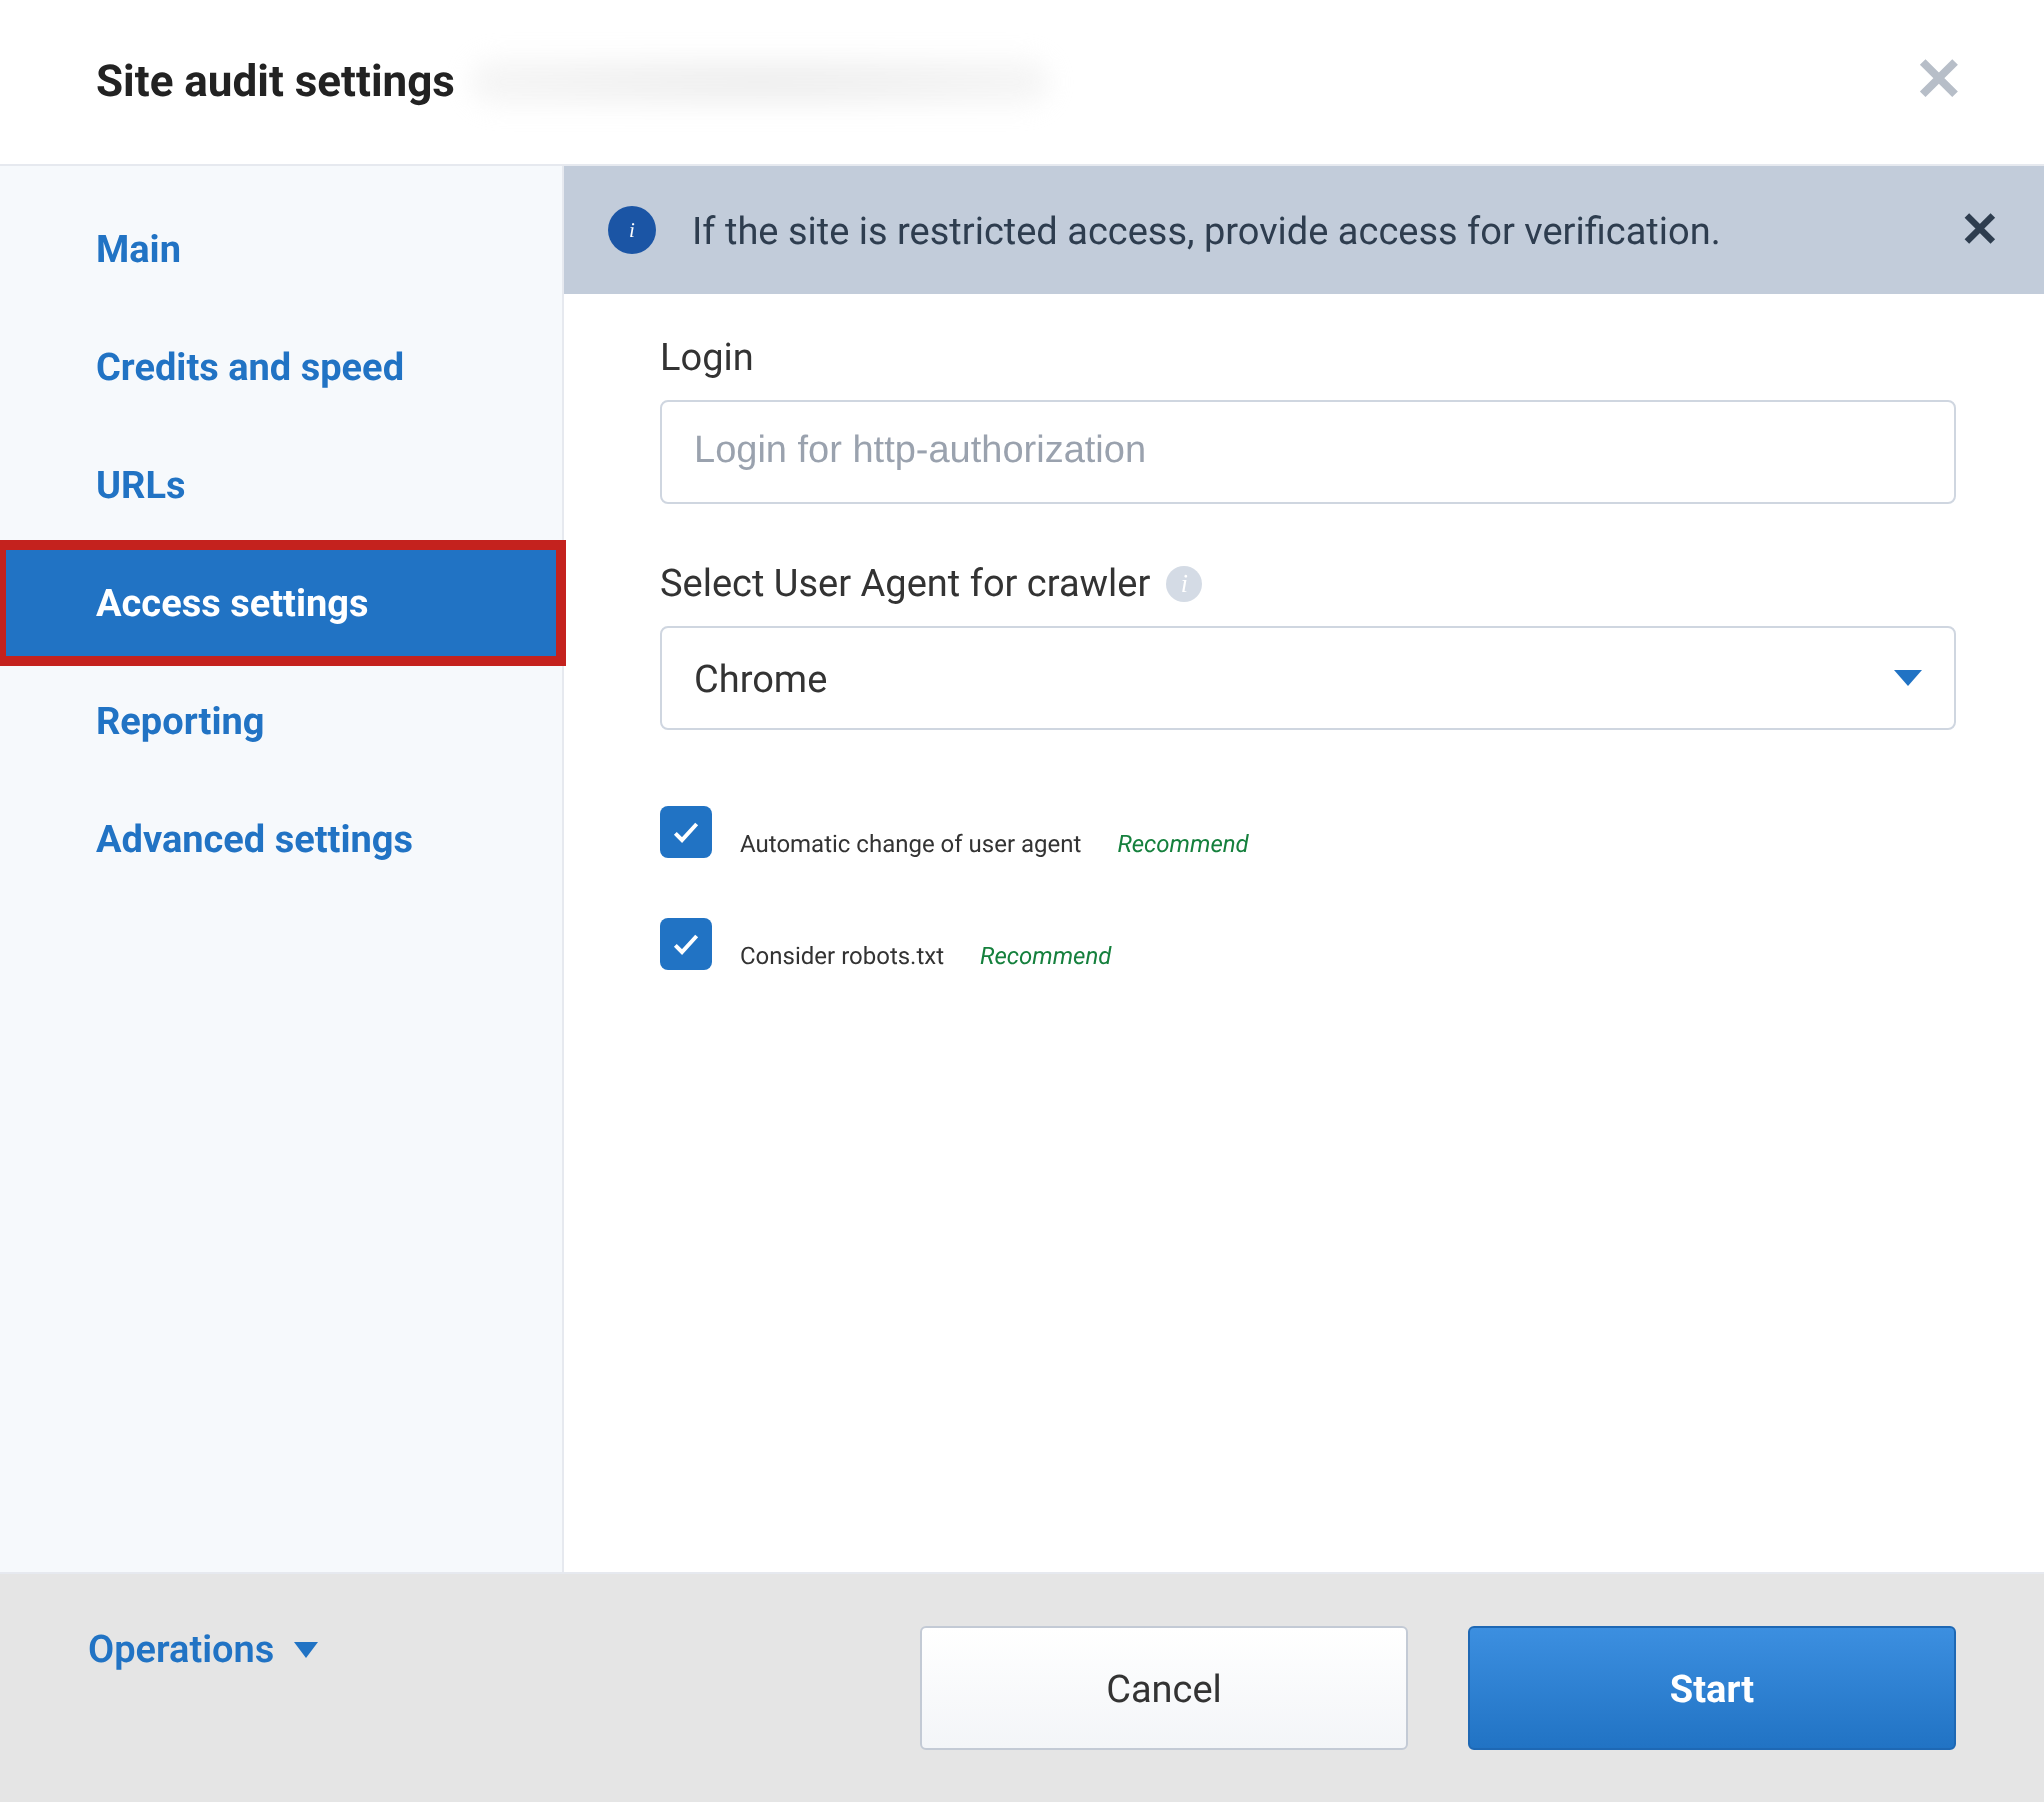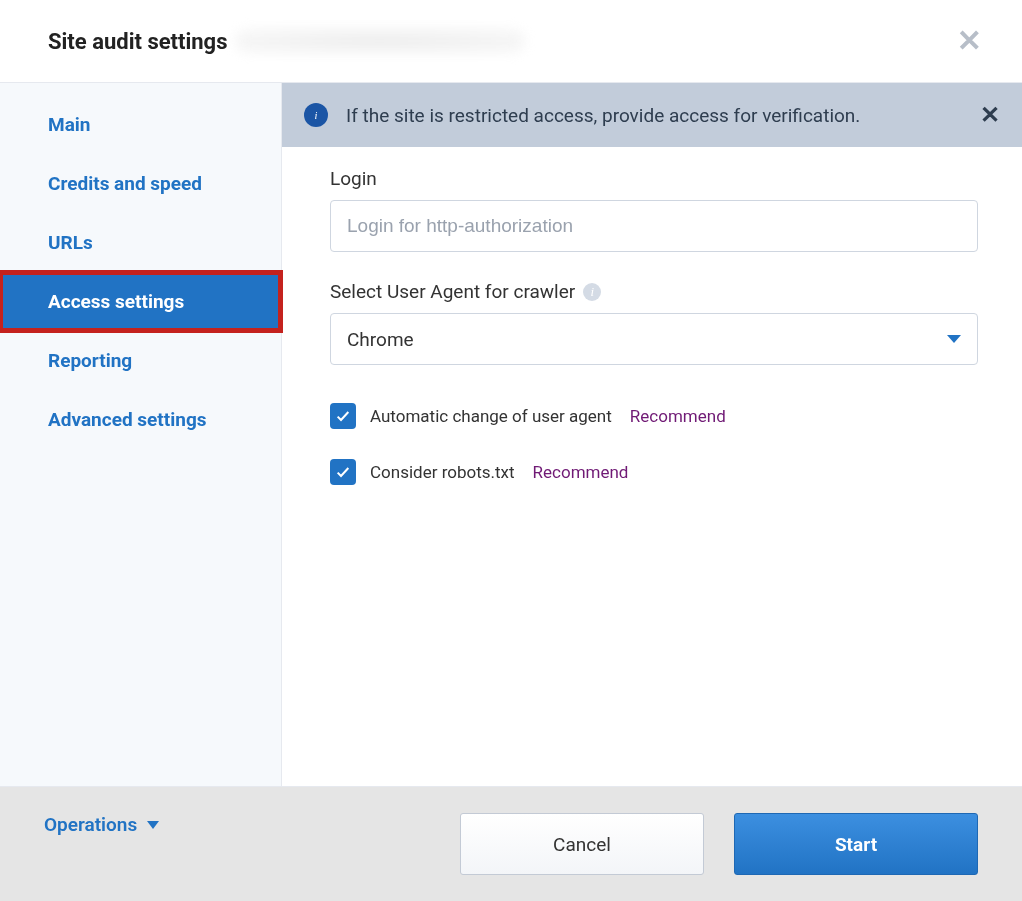--- a/index.html
+++ b/index.html
@@ -120,34 +120,34 @@
     cursor: pointer;
   }
   .select-caret {
     width: 0; height: 0;
     border-left: 7px solid transparent;
     border-right: 7px solid transparent;
     border-top: 8px solid #2173c4;
   }
 
   .check-row {
-    display: flex; align-items: center; gap: 14px;
+    display: flex; align-items: flex-end; gap: 14px;
     margin-bottom: 30px;
-    font-size: 17px;
+    font-size: 12px;
   }
   .checkbox {
     width: 26px; height: 26px;
     background: #2173c4;
     border-radius: 4px;
     display: flex; align-items: center; justify-content: center;
     flex-shrink: 0;
     cursor: pointer;
   }
   .checkbox svg { width: 16px; height: 16px; stroke: #fff; stroke-width: 3; fill: none; }
-  .recommend { color: #701a75; margin-left: 4px; }
+  .recommend { color: #15803d; font-style: italic; margin-left: 4px; }
 
   
   .footer {
     border-top: 1px solid #e6e9ef;
     background: #e5e5e5;
     padding: 26px 44px;
     display: flex;
     align-items: flex-start;
   }
   .ops {

